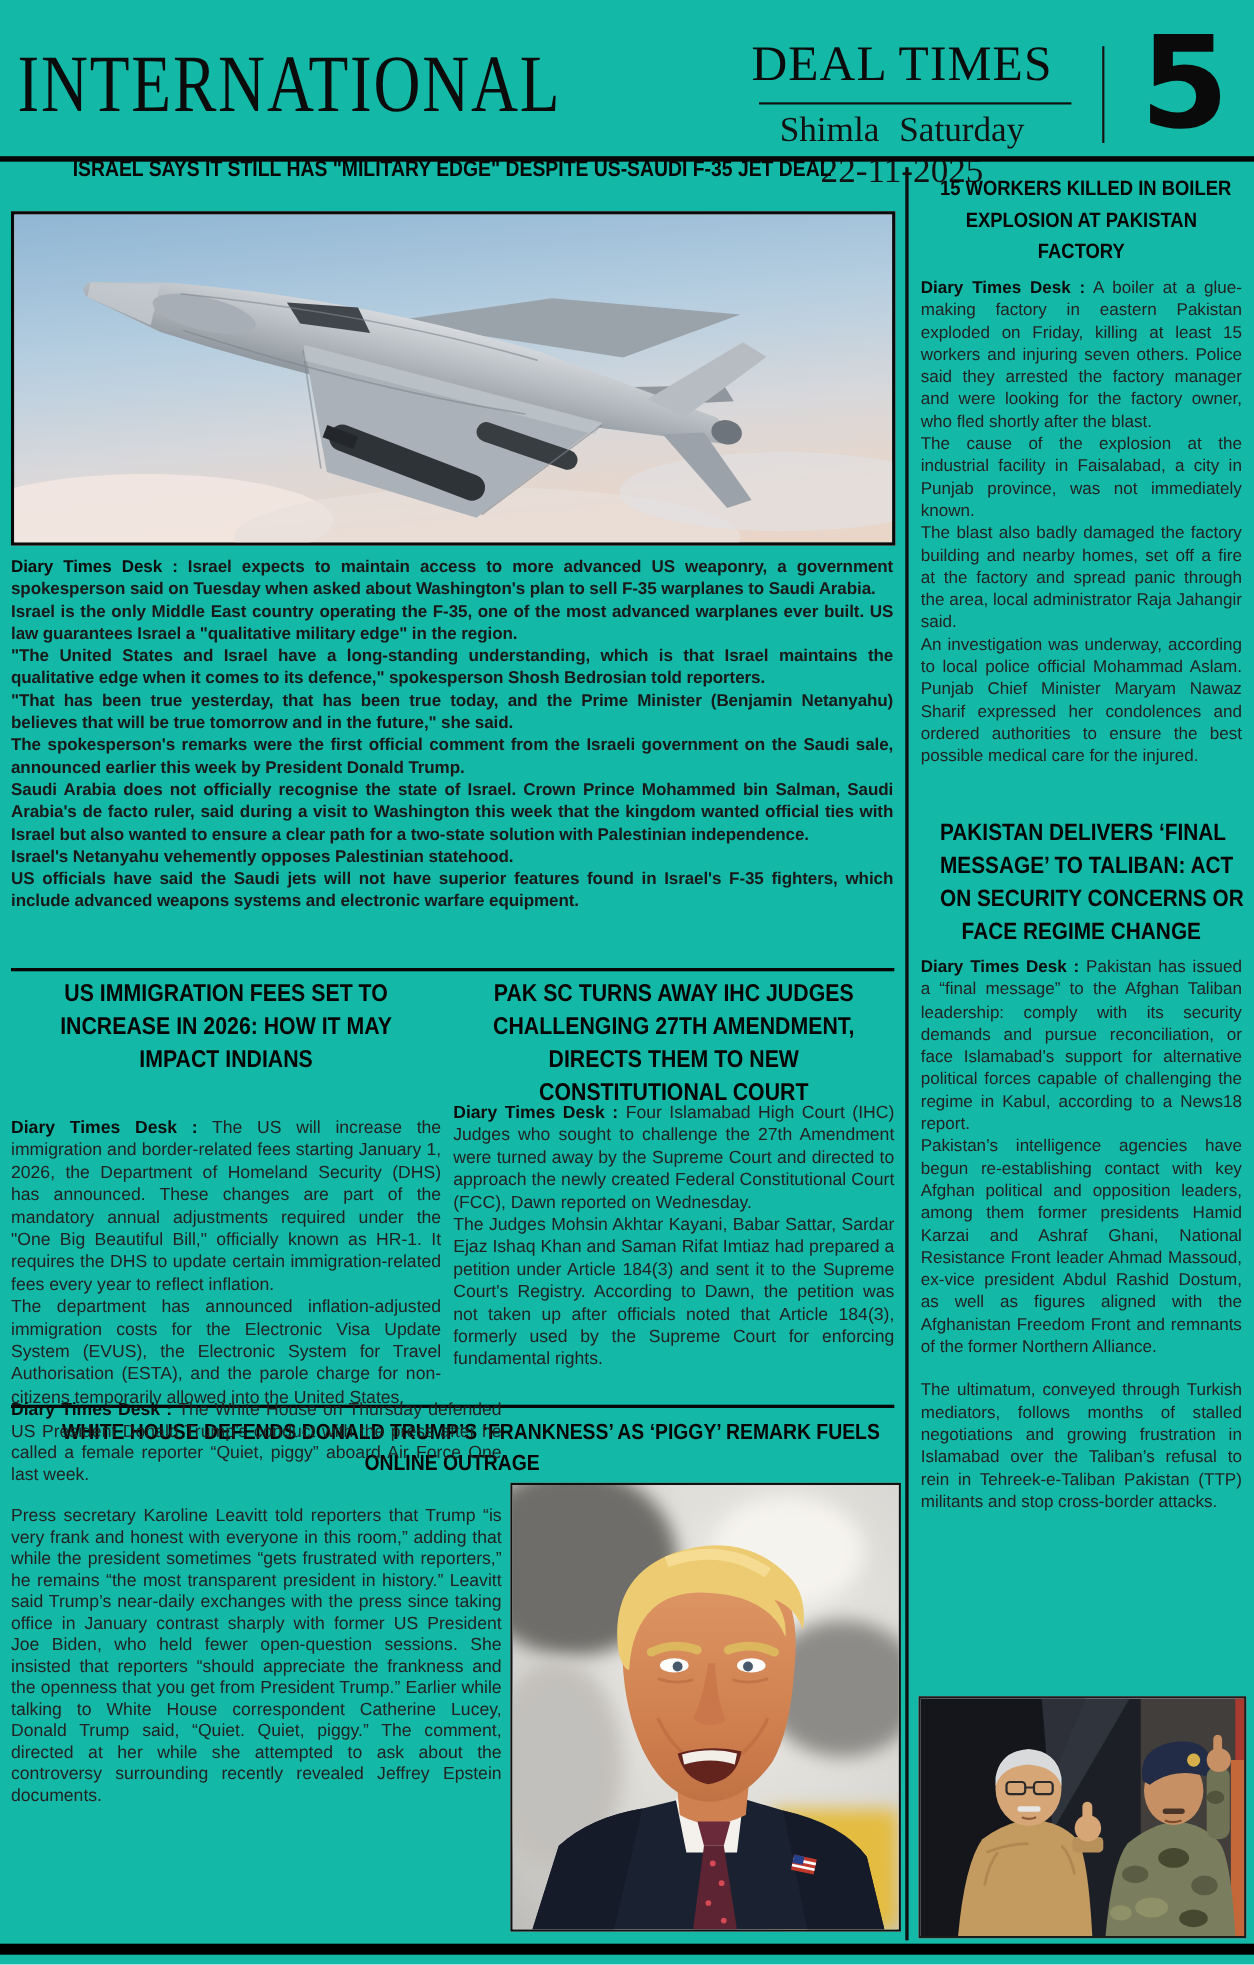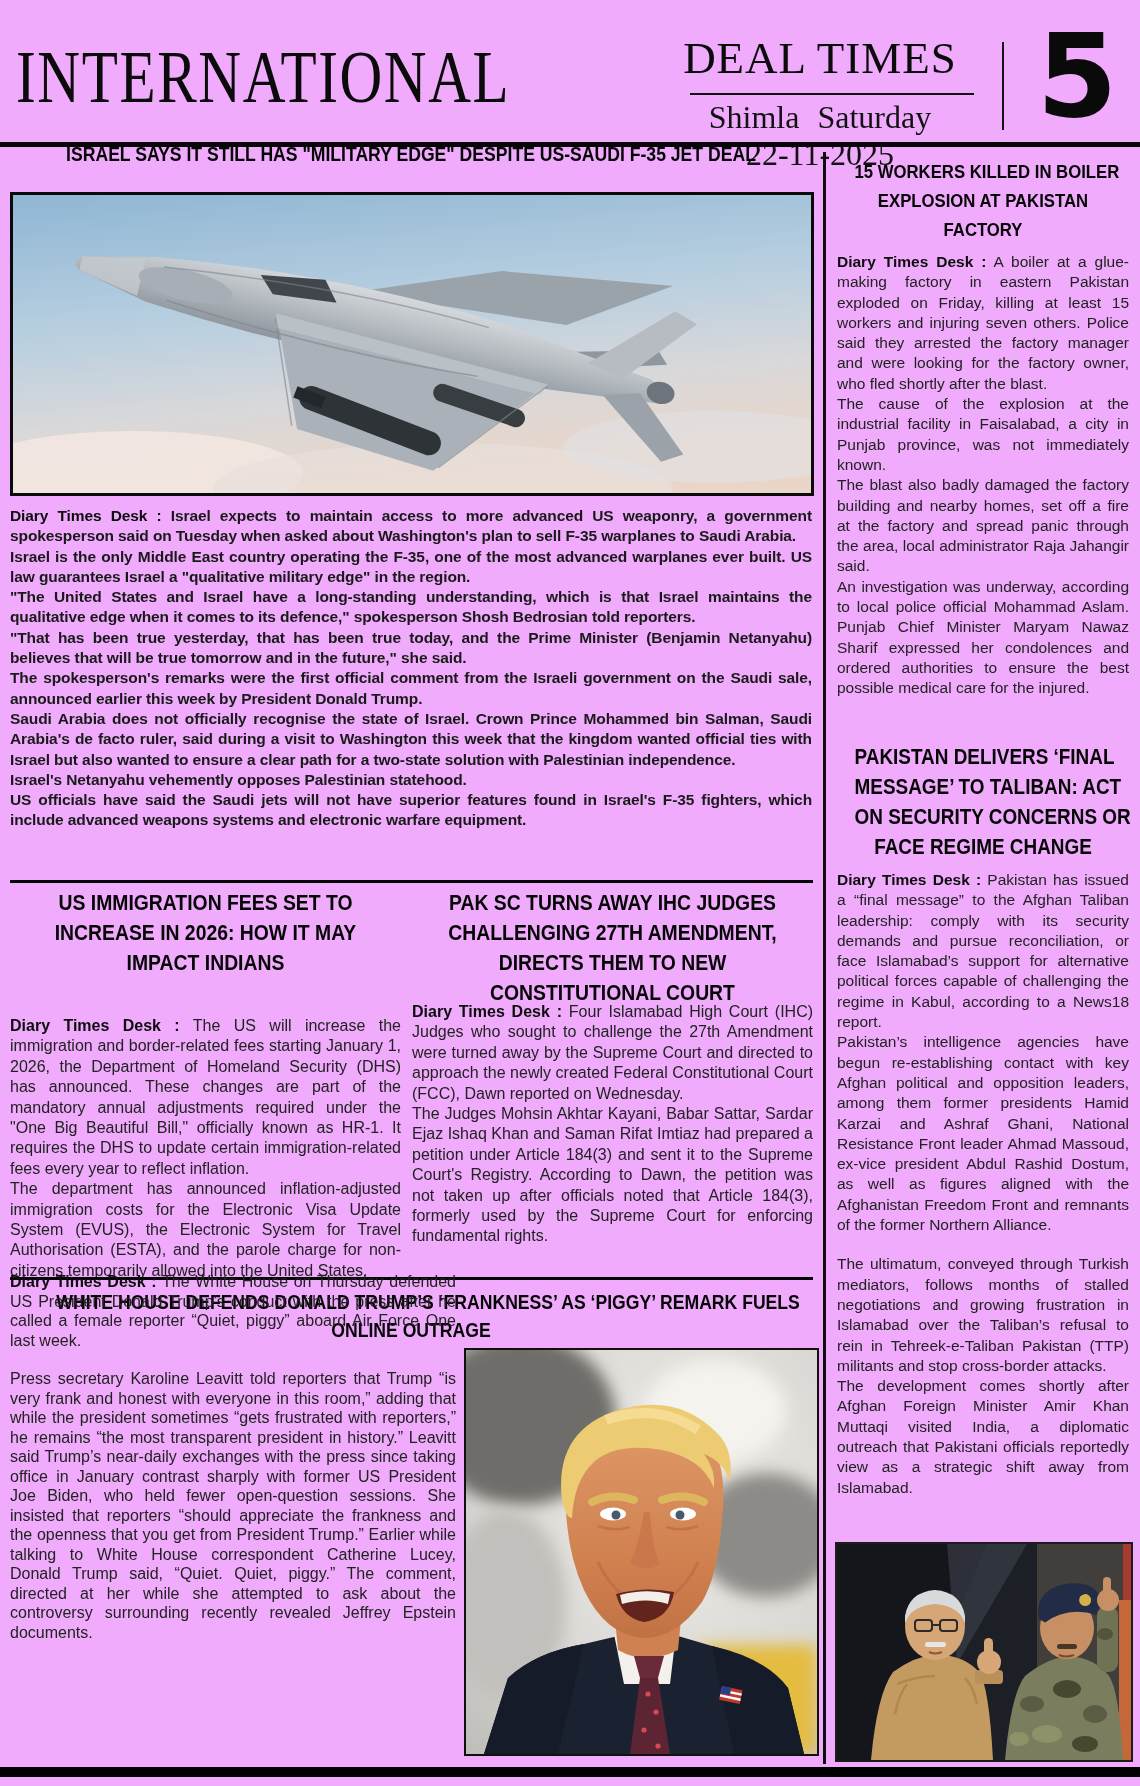--- a/index.html
+++ b/index.html
@@ -1,16 +1,16 @@
 <!DOCTYPE html>
 <html><head>
 <meta charset="utf-8">
 <style>
   html,body{margin:0;padding:0;background:#ffffff;}
-  .page{position:relative;width:1140px;height:1786px;background:#f0abfc;overflow:hidden;
+  .page{position:relative;width:1140px;height:1786px;background:#14b8a6;overflow:hidden;
         font-family:"Liberation Sans",sans-serif;color:#141414;}
   
   .section-title{position:absolute;left:16px;top:40px;font-family:"Liberation Serif",serif;
         font-size:74px;line-height:1;color:#0b0b0b;letter-spacing:2px;white-space:nowrap;
         transform:scaleX(0.80);transform-origin:left top;}
   .masthead-box{position:absolute;left:640px;top:34px;width:360px;text-align:center;}
   .masthead{font-family:"Liberation Serif",serif;font-size:45px;line-height:1.1;color:#0b0b0b;letter-spacing:1px;}
   .masthead-rule{position:absolute;left:690px;top:93px;width:284px;height:2px;background:#111;}
   .dateline{position:absolute;left:640px;top:99px;width:360px;text-align:center;
         font-family:"Liberation Serif",serif;font-size:32px;color:#121212;}
@@ -237,21 +237,20 @@
     <div class="hl h-rc2">
         <span class="hline">PAKISTAN DELIVERS ‘FINAL</span>
         <span class="hline">MESSAGE’ TO TALIBAN: ACT</span>
         <span class="hline">ON SECURITY CONCERNS OR</span>
         <span class="hline">FACE REGIME CHANGE</span>
       </div>
     <div class="body-text">
       <p><span class="lead">Diary Times Desk :</span><span> Pakistan has issued a “final message” to the Afghan Taliban leadership: comply with its security demands and pursue reconciliation, or face Islamabad’s support for alternative political forces capable of challenging the regime in Kabul, according to a News18 report.</span></p>
       <p>Pakistan’s intelligence agencies have begun re-establishing contact with key Afghan political and opposition leaders, among them former presidents Hamid Karzai and Ashraf Ghani, National Resistance Front leader Ahmad Massoud, ex-vice president Abdul Rashid Dostum, as well as figures aligned with the Afghanistan Freedom Front and remnants of the former Northern Alliance.</p>
       <p class="spacer">The ultimatum, conveyed through Turkish mediators, follows months of stalled negotiations and growing frustration in Islamabad over the Taliban’s refusal to rein in Tehreek-e-Taliban Pakistan (TTP) militants and stop cross-border attacks.</p>
-      <p>The development comes shortly after Afghan Foreign Minister Amir Khan Muttaqi visited India, a diplomatic outreach that Pakistani officials reportedly view as a strategic shift away from Islamabad.</p>
     </div>
   </div>
 
   <div class="photo pak-photo">
     <svg width="294" height="216" viewBox="0 0 294 216" preserveAspectRatio="none">
       <rect width="294" height="216" fill="#1c1f26"></rect>
       <polygon points="0,0 150,0 60,216 0,216" fill="#14161c"></polygon>
       <polygon points="110,0 190,0 120,120" fill="#3e434d" opacity="0.6"></polygon>
       <rect x="200" y="0" width="94" height="216" fill="#6e6458" opacity="0.45"></rect>
       <rect x="282" y="56" width="12" height="160" fill="#c4683a"></rect>

